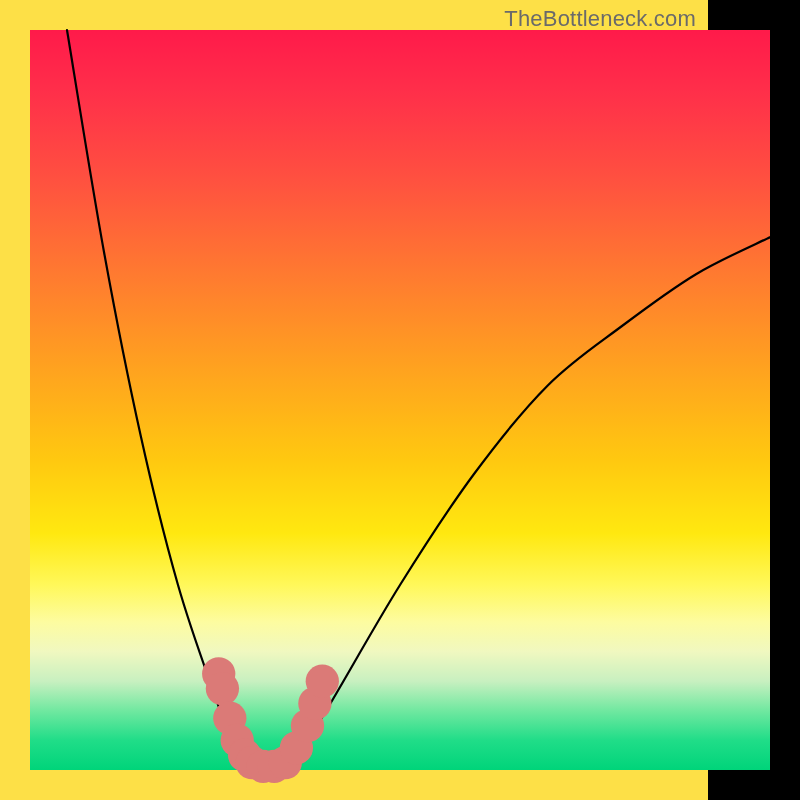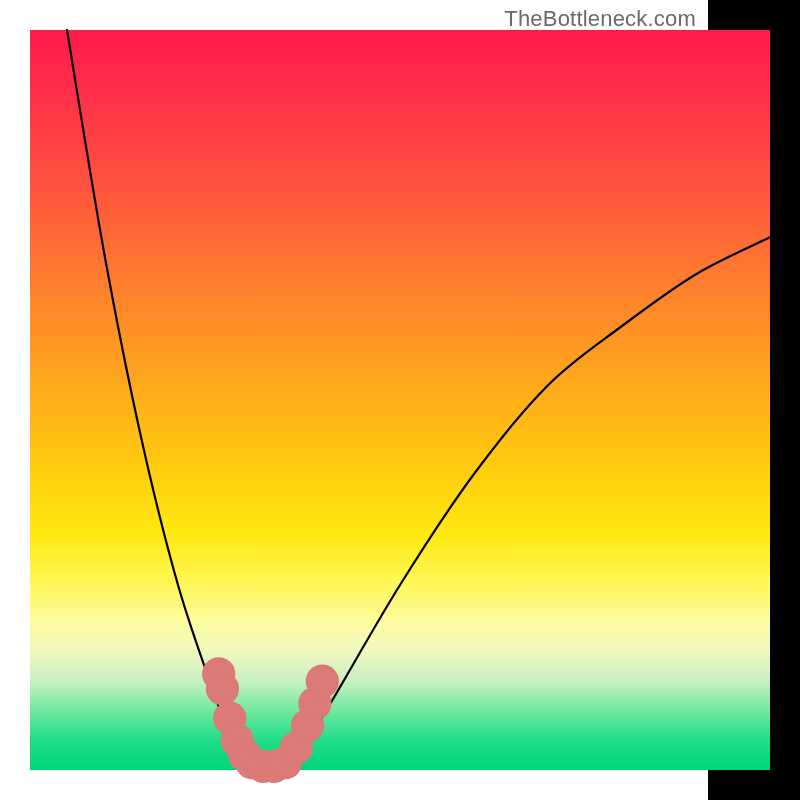--- a/index.html
+++ b/index.html
@@ -1,21 +1,21 @@
 <!DOCTYPE html>
 <html><head>
 <meta charset="utf-8">
 <style>
   * { margin: 0; padding: 0; box-sizing: border-box; }
   html, body { width: 800px; height: 800px; overflow: hidden; background: #000; }
   .frame {
     position: relative;
     width: 708px;
     height: 800px;
-    background: #ffffff;
+    background: #fde047;
   }
   .plot-area {
     position: absolute;
     left: 30px;
     top: 30px;
     width: 740px;
     height: 740px;
     background: linear-gradient(to bottom,
       #ff1a4a 0%,
       #ff2e4a 8%,

